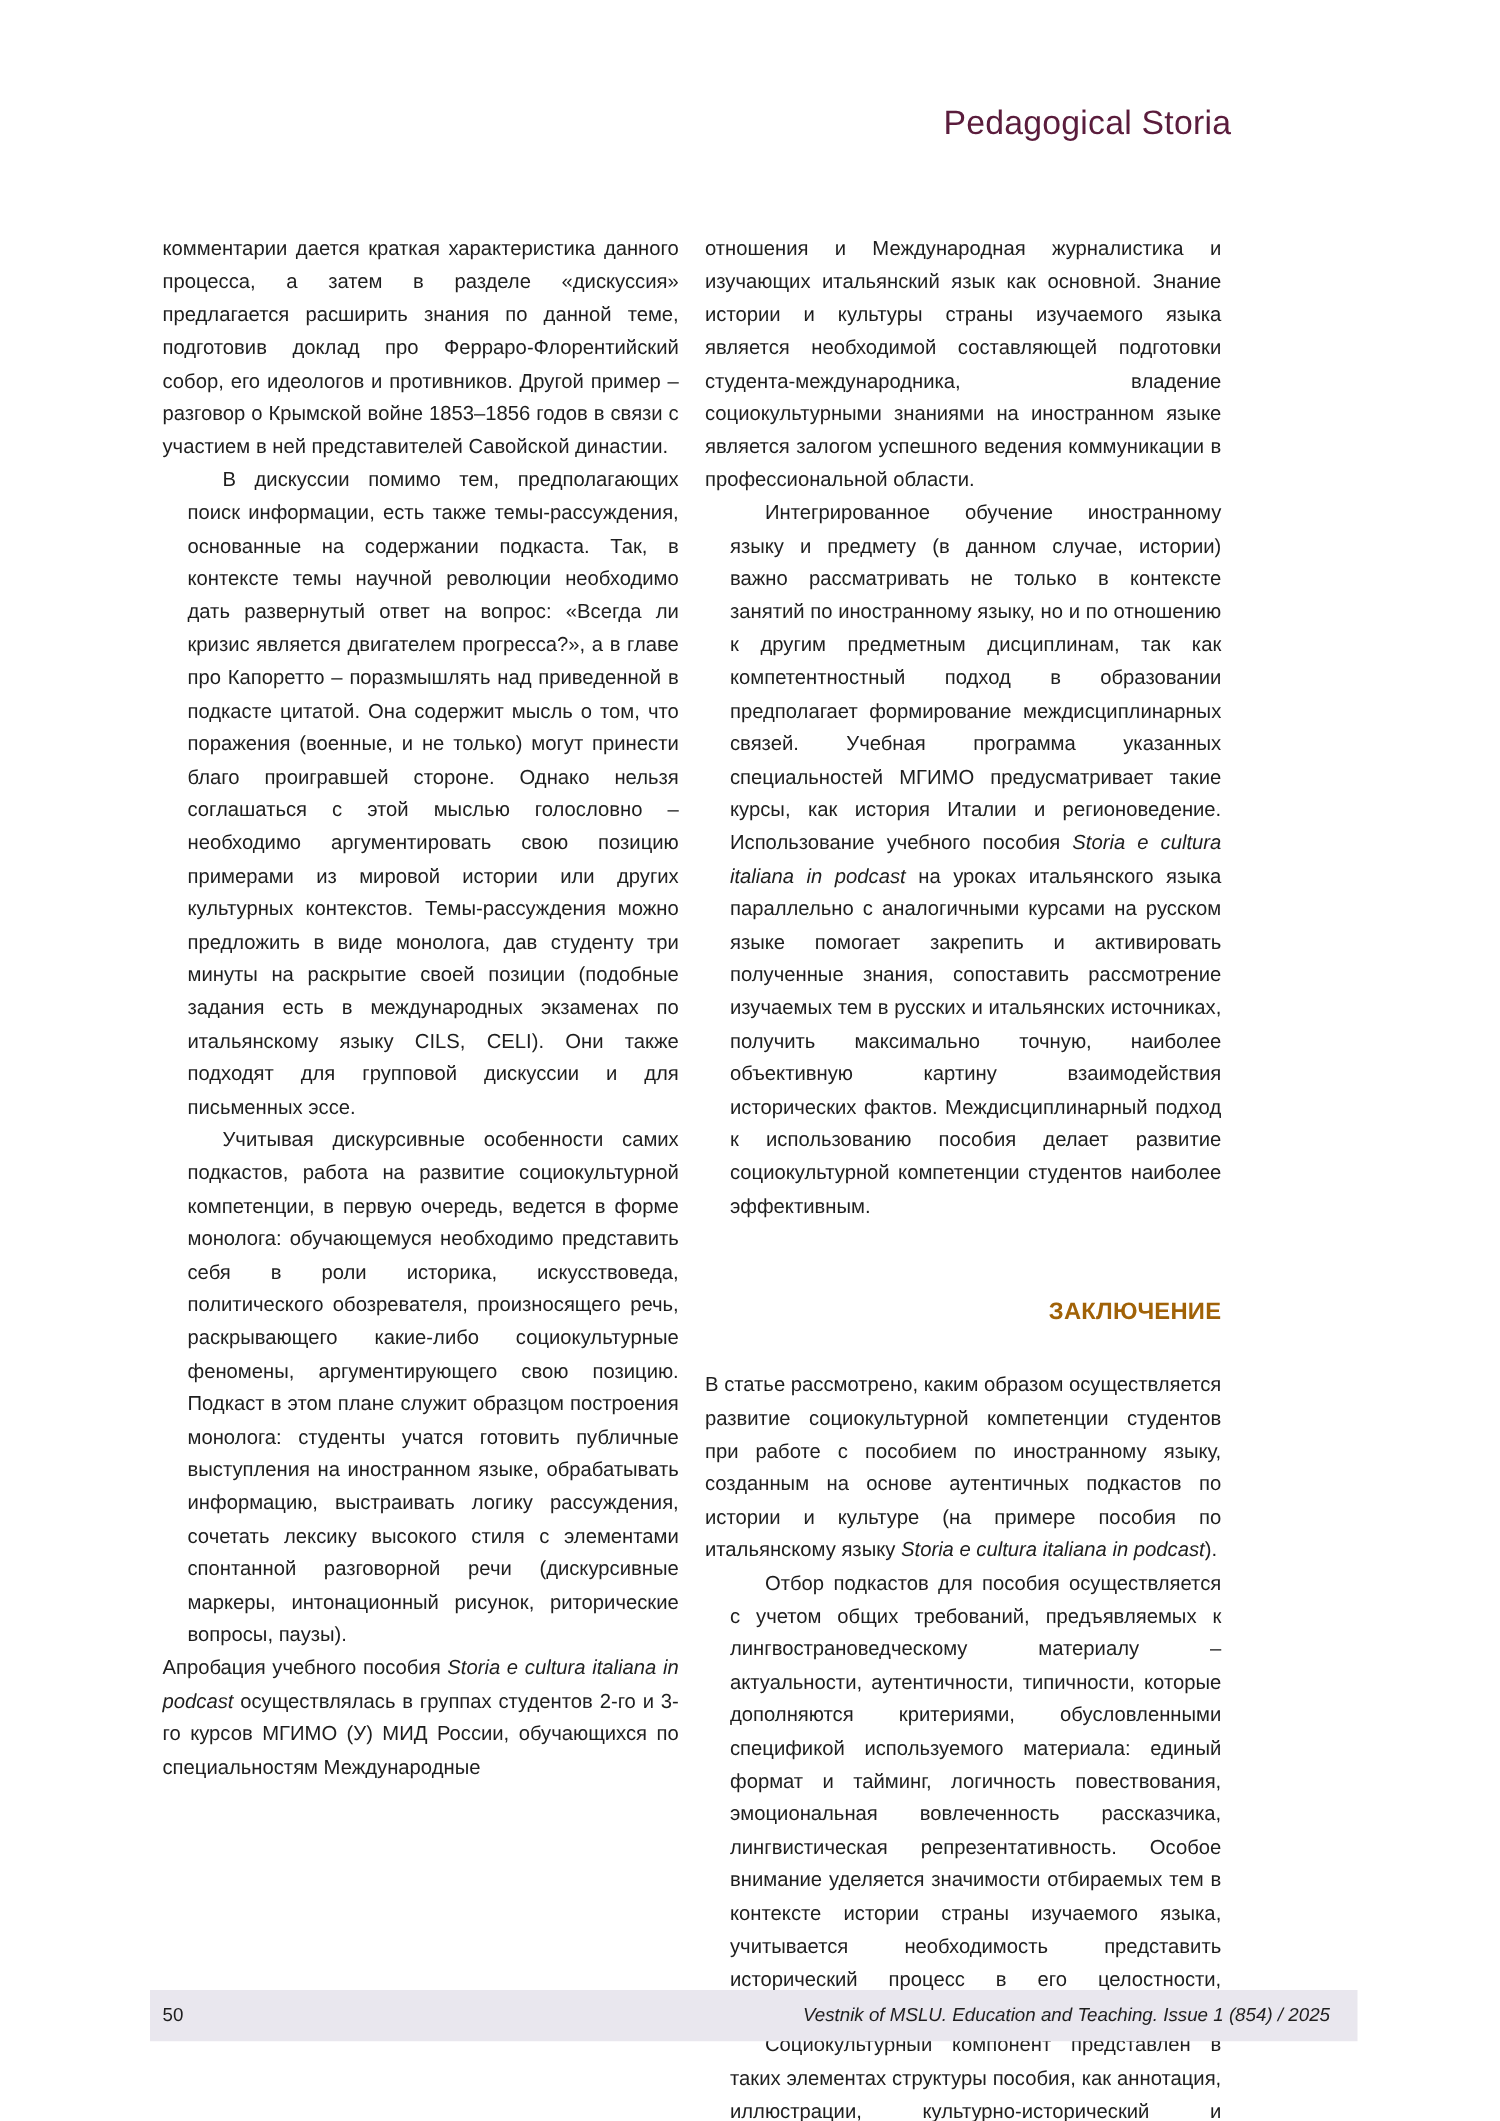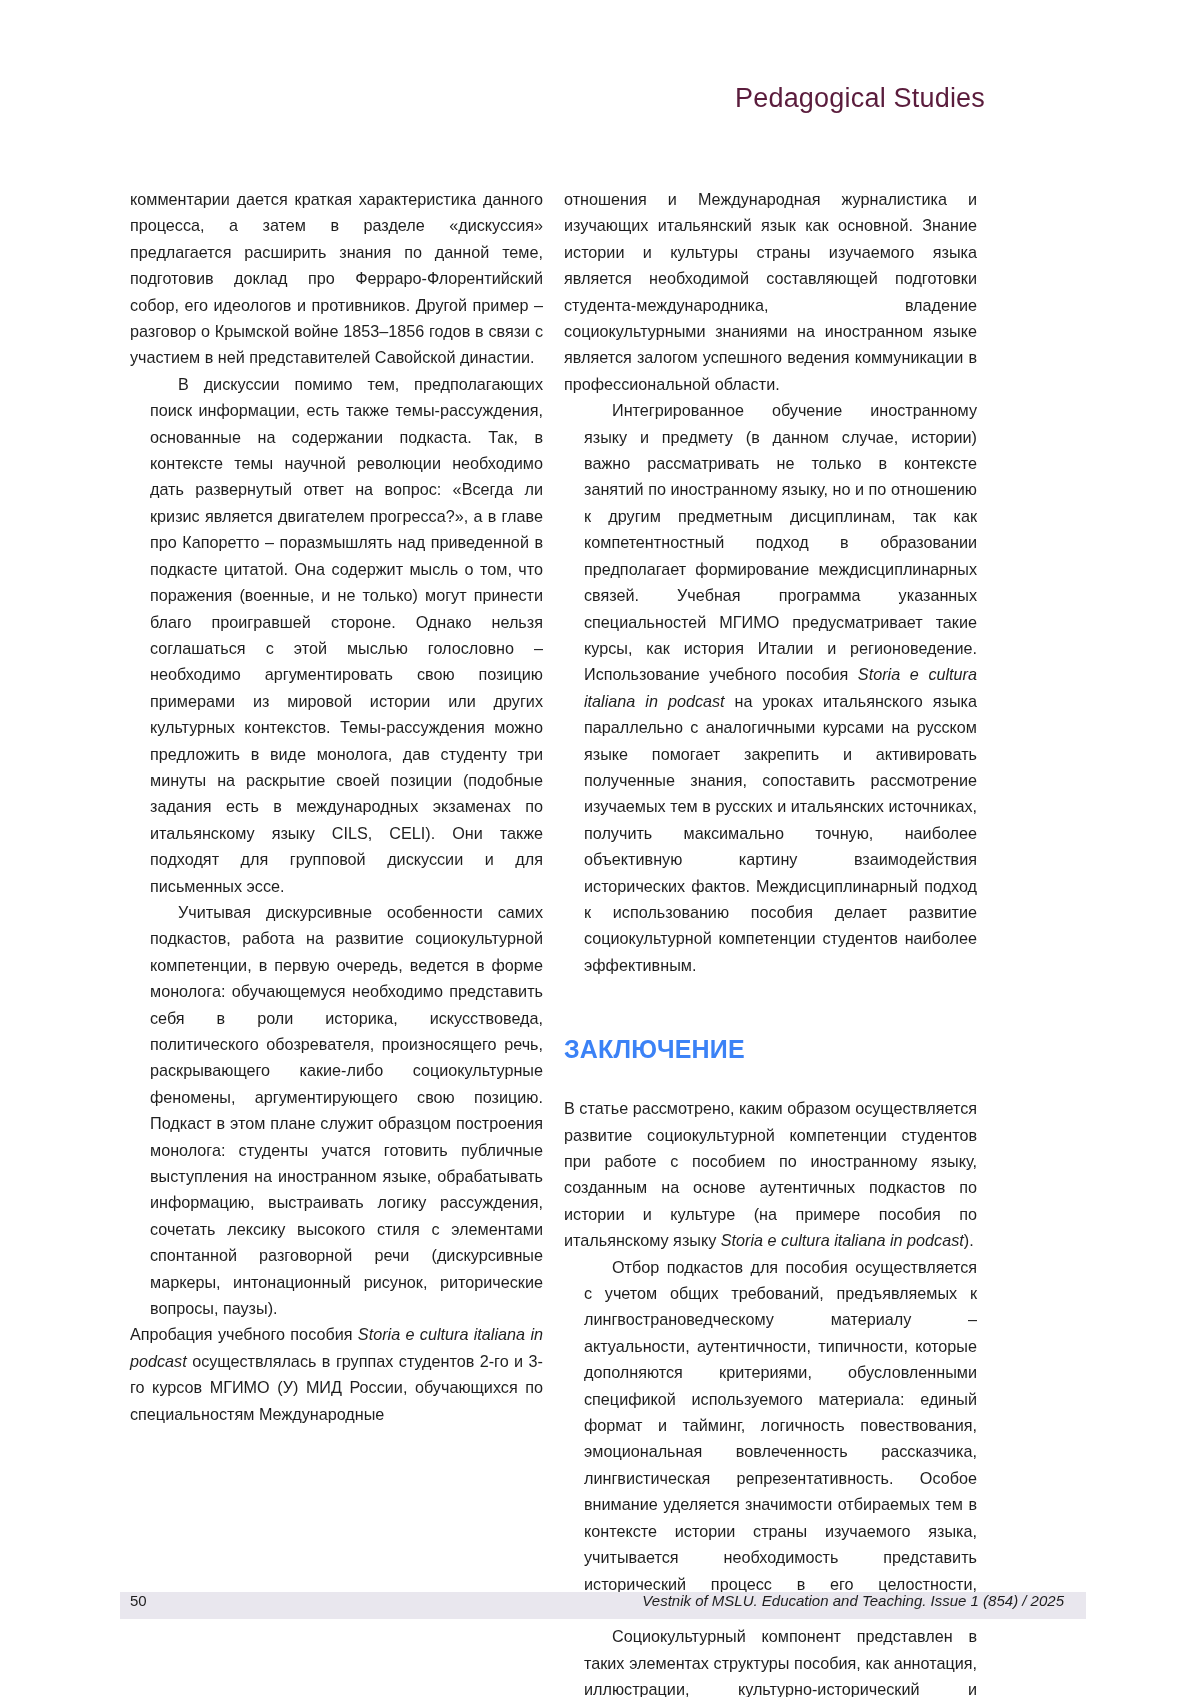--- a/index.html
+++ b/index.html
@@ -32,58 +32,59 @@
     line-height: 26.4px;
     text-align: justify;
     hyphens: auto;
     -webkit-hyphens: auto;
   }
   .col-left  { left: 130px; }
   .col-right { left: 564px; }
   .col p { margin: 0; }
   .col p.indent { text-indent: 28px; margin-left: 20px; }
   .section-heading {
-    color: #3b82f6;
+    color: #a16207;
     font-weight: 700;
-    font-size: 25px;
+    font-size: 19px;
     line-height: 31px;
-    text-align: left;
+    text-align: right;
     margin: 56px 0 30px 0;
     letter-spacing: 0.2px;
   }
   .it { font-style: italic; }
   .footer-bar {
     position: absolute;
     left: 120px;
     top: 1592px;
     width: 966px;
-    height: 27px;
+    height: 41px;
     background: #e9e7ee;
     display: flex;
     justify-content: space-between;
+    align-items: center;
     box-sizing: border-box;
     padding: 0 22px 0 10px;
   }
   .footer-bar .page-num {
     font-size: 15px;
     color: #1e1e1e;
   }
   .footer-bar .journal-info {
     font-size: 15px;
     font-weight: 400;
     font-style: italic;
     color: #1e1e1e;
   }
 </style>
 </head>
 <body>
 
 <div class="page">
 
-  <div class="header-title">Pedagogical Studies</div>
+  <div class="header-title">Pedagogical Storia</div>
 
   <div class="col col-left">
     <p>комментарии дается краткая характеристика данного процесса, а затем в разделе «дискуссия» предлагается расширить знания по данной теме, подготовив доклад про Ферраро-Флорентийский собор, его идеологов и противников. Другой пример – разговор о Крымской войне 1853–1856 годов в связи с участием в ней представителей Савойской династии.</p>
     <p class="indent">В дискуссии помимо тем, предполагающих поиск информации, есть также темы-рассуждения, основанные на содержании подкаста. Так, в контексте темы научной революции необходимо дать развернутый ответ на вопрос: «Всегда ли кризис является двигателем прогресса?», а в главе про Капоретто – поразмышлять над приведенной в подкасте цитатой. Она содержит мысль о том, что поражения (военные, и не только) могут принести благо проигравшей стороне. Однако нельзя соглашаться с этой мыслью голословно – необходимо аргументировать свою позицию примерами из мировой истории или других культурных контекстов. Темы-рассуждения можно предложить в виде монолога, дав студенту три минуты на раскрытие своей позиции (подобные задания есть в международных экзаменах по итальянскому языку CILS, CELI). Они также подходят для групповой дискуссии и для письменных эссе.</p>
     <p class="indent">Учитывая дискурсивные особенности самих подкастов, работа на развитие социокультурной компетенции, в первую очередь, ведется в форме монолога: обучающемуся необходимо представить себя в роли историка, искусствоведа, политического обозревателя, произносящего речь, раскрывающего какие-либо социокультурные феномены, аргументирующего свою позицию. Подкаст в этом плане служит образцом построения монолога: студенты учатся готовить публичные выступления на иностранном языке, обрабатывать информацию, выстраивать логику рассуждения, сочетать лексику высокого стиля с элементами спонтанной разговорной речи (дискурсивные маркеры, интонационный рисунок, риторические вопросы, паузы).</p>
     <p><span>Апробация учебного пособия </span><span class="it">Storia e cultura italiana in podcast</span><span> осуществлялась в группах студентов 2-го и 3-го курсов МГИМО (У) МИД России, обучающихся по специальностям Международные</span></p>
   </div>
 
   <div class="col col-right">
     <p>отношения и Международная журналистика и изучающих итальянский язык как основной. Знание истории и культуры страны изучаемого языка является необходимой составляющей подготовки студента-международника, владение социокультурными знаниями на иностранном языке является залогом успешного ведения коммуникации в профессиональной области.</p>

